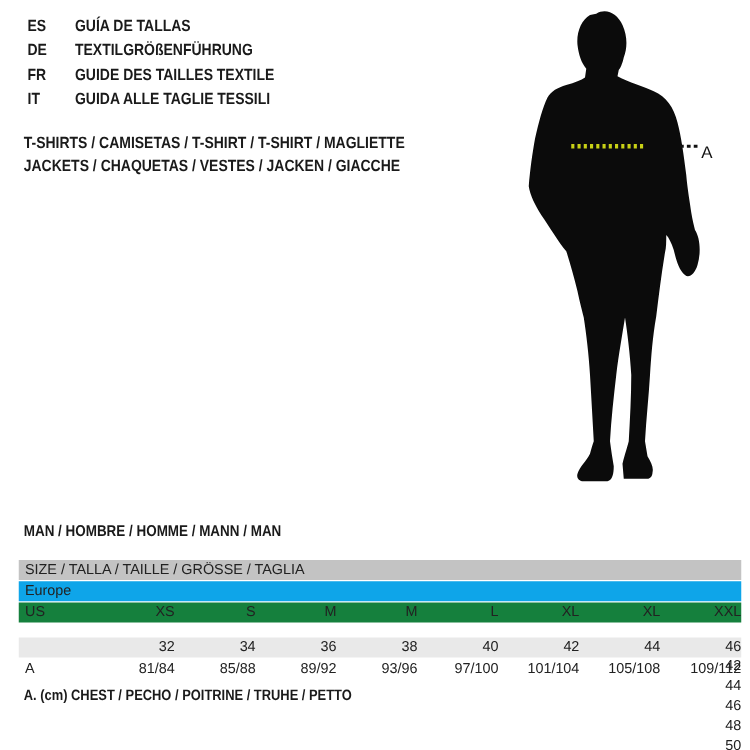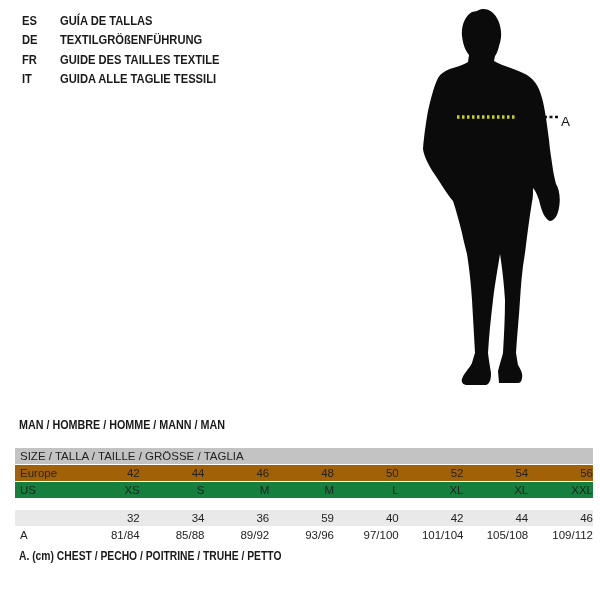--- a/index.html
+++ b/index.html
@@ -24,21 +24,21 @@
 
   
   .section-title{position:absolute;left:19px;top:418px;font-weight:bold;font-size:12.5px;}
 
   
   .sizetable{position:absolute;left:15px;top:448px;width:578px;font-size:11.5px;color:#222;}
   .st-header{height:16px;line-height:16px;background:#c3c3c3;padding-left:5px;margin-bottom:1px;white-space:nowrap;}
   .st-row{display:flex;height:16px;line-height:16px;margin-bottom:1px;}
   .st-label{width:60px;padding-left:5px;flex:0 0 60px;box-sizing:border-box;}
   .st-cell{flex:1;text-align:right;}
-  .r0{background:#a16207;}
+  .r0{background:#0ea5e9;flex-direction:column;}
   .r1{background:#15803d;}
   .r2{background:#e9e9e9;margin-top:12px;}
   .r3{background:#ffffff;}
 
   
   .footnote{position:absolute;left:19px;top:549px;font-weight:bold;font-size:12px;text-align:right;}
 </style>
 </head>
 <body>
 
@@ -52,20 +52,24 @@
       <span class="lang-code"><span class="cond">DE</span></span><span class="cond">TEXTILGRÖßENFÜHRUNG</span>
     </div>
     <div class="lang-row">
       <span class="lang-code"><span class="cond">FR</span></span><span class="cond">GUIDE DES TAILLES TEXTILE</span>
     </div>
     <div class="lang-row">
       <span class="lang-code"><span class="cond">IT</span></span><span class="cond">GUIDA ALLE TAGLIE TESSILI</span>
     </div>
   </div>
 
+  <div class="categories">
+    <div class="cat-line"><span class="cond">T-SHIRTS / CAMISETAS / T-SHIRT / T-SHIRT / MAGLIETTE</span></div>
+    <div class="cat-line"><span class="cond">JACKETS / CHAQUETAS / VESTES / JACKEN / GIACCHE</span></div>
+  </div>
 
   <div class="figure">
     <svg width="170" height="390" viewBox="0 0 170 390">
       <path fill="#0b0b0b" d="
         M 62 6
         C 70 1 79 6 83 15
         C 87 24 87 33 84 41
         C 83 46 81 50 80 51
         L 79 56
         C 88 61 100 64 108 68
@@ -144,21 +148,21 @@
       <span class="st-cell">XL</span>
       <span class="st-cell">XL</span>
       <span class="st-cell">XXL</span>
     </div>
 
     <div class="st-row r2">
       <span class="st-label"></span>
       <span class="st-cell">32</span>
       <span class="st-cell">34</span>
       <span class="st-cell">36</span>
-      <span class="st-cell">59</span>
+      <span class="st-cell">38</span>
       <span class="st-cell">40</span>
       <span class="st-cell">42</span>
       <span class="st-cell">44</span>
       <span class="st-cell">46</span>
     </div>
 
     <div class="st-row r3">
       <span class="st-label">A</span>
       <span class="st-cell">81/84</span>
       <span class="st-cell">85/88</span>

